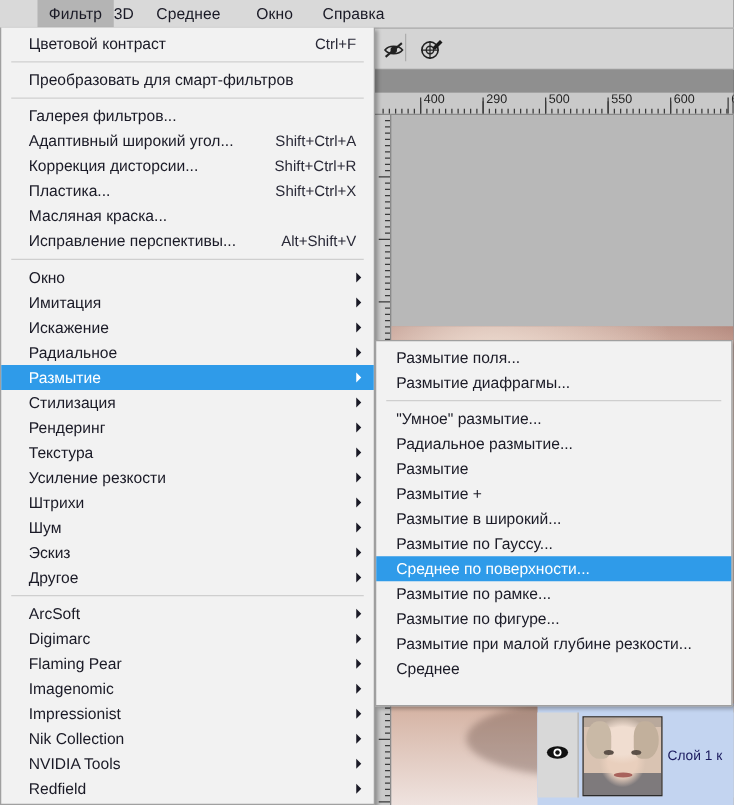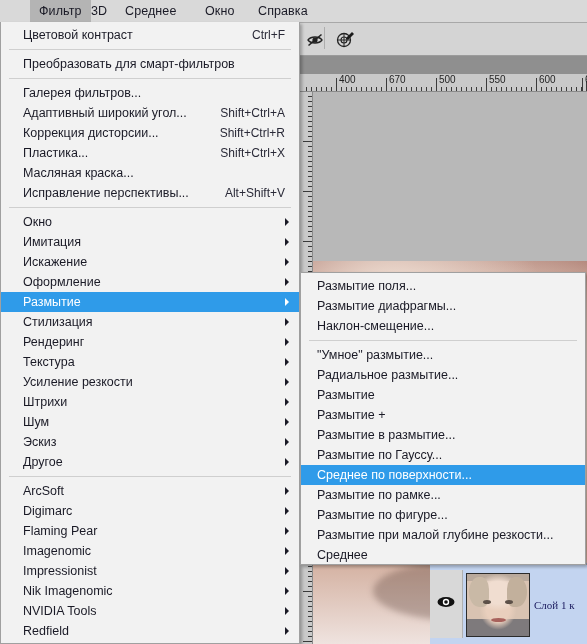--- a/index.html
+++ b/index.html
@@ -91,21 +91,21 @@
       radial-gradient(ellipse 38% 30% at 50% 30%, #f0ddd0 0 60%, rgba(240,221,208,0) 100%),
       radial-gradient(ellipse 30% 34% at 50% 56%, #e9cfbd 0 62%, rgba(233,207,189,0) 100%),
       linear-gradient(180deg,#b9a99c 0 12%, #d9c3b2 12% 72%, #7e7a7c 72% 100%);
   }
   #thumb .hairL{position:absolute;left:2px;top:3px;width:20px;height:30px;background:#c9b9a6;border-radius:50% 40% 30% 50%;}
   #thumb .hairR{position:absolute;right:2px;top:3px;width:20px;height:30px;background:#c2b09c;border-radius:40% 50% 50% 30%;}
   #thumb .eyeL,#thumb .eyeR{position:absolute;top:26px;width:8px;height:4px;background:#5c5048;border-radius:50%;}
   #thumb .eyeL{left:16px;} #thumb .eyeR{right:16px;}
   #thumb .mouth{position:absolute;left:24px;top:44px;width:15px;height:4px;background:#a8625c;border-radius:50%;}
   #layer-name{
-    position:absolute;left:104px;top:29px;font-size:11px;color:#1a1a5e;white-space:nowrap;font-family:Liberation Serif, serif;
+    position:absolute;left:104px;top:29px;font-size:11px;color:#1a1a5e;white-space:nowrap;
   }
   #panel-divider{position:absolute;left:0;top:0;width:157px;height:1px;background:#a6a6a6;}
 
   
   .menu{
     position:absolute;background:#f2f2f2;border:1px solid #a0a0a0;
     box-shadow:2px 2px 3px rgba(0,0,0,.28);
     padding:3px 0;box-sizing:border-box;
   }
   #filter-menu{left:0;top:22px;width:300px;height:622px;border-top:none;}
@@ -337,21 +337,21 @@
       <div class="rtick" style="left: 256px; height: 4px;"></div>
       <div class="rtick" style="left: 261px; height: 4px;"></div>
       <div class="rtick" style="left: 266px; height: 4px;"></div>
       <div class="rtick" style="left: 271px; height: 4px;"></div>
       <div class="rtick" style="left: 276px; height: 4px;"></div>
       <div class="rtick" style="left: 281px; height: 4px;"></div>
       <div class="rtick" style="left: 286px; height: 10px;"></div>
       <div class="rtick" style="left: 36px; height: 13px;"></div>
       <div class="rlabel" style="left: 39px;">400</div>
       <div class="rtick" style="left: 86px; height: 13px;"></div>
-      <div class="rlabel" style="left: 89px;">670</div>
+      <div class="rlabel" style="left: 89px;">290</div>
       <div class="rtick" style="left: 136px; height: 13px;"></div>
       <div class="rlabel" style="left: 139px;">500</div>
       <div class="rtick" style="left: 186px; height: 13px;"></div>
       <div class="rlabel" style="left: 189px;">550</div>
       <div class="rtick" style="left: 236px; height: 13px;"></div>
       <div class="rlabel" style="left: 239px;">600</div>
       <div class="rtick" style="left: 282px; height: 13px;"></div>
       <div class="rlabel" style="left: 285px;">65</div>
     </div>
 
@@ -396,50 +396,49 @@
     <div class="mi"><span>Галерея фильтров...</span></div>
     <div class="mi"><span>Адаптивный широкий угол...</span><span class="sc">Shift+Ctrl+A</span></div>
     <div class="mi"><span>Коррекция дисторсии...</span><span class="sc">Shift+Ctrl+R</span></div>
     <div class="mi"><span>Пластика...</span><span class="sc">Shift+Ctrl+X</span></div>
     <div class="mi"><span>Масляная краска...</span></div>
     <div class="mi"><span>Исправление перспективы...</span><span class="sc">Alt+Shift+V</span></div>
     <div class="sep"></div>
     <div class="mi"><span>Окно</span><span class="arw"></span></div>
     <div class="mi"><span>Имитация</span><span class="arw"></span></div>
     <div class="mi"><span>Искажение</span><span class="arw"></span></div>
-    <div class="mi"><span>Оформление</span><span class="arw"></span></div>
+    <div class="mi"><span>Радиальное</span><span class="arw"></span></div>
     <div class="mi hl"><span>Размытие</span><span class="arw"></span></div>
     <div class="mi"><span>Стилизация</span><span class="arw"></span></div>
     <div class="mi"><span>Рендеринг</span><span class="arw"></span></div>
     <div class="mi"><span>Текстура</span><span class="arw"></span></div>
     <div class="mi"><span>Усиление резкости</span><span class="arw"></span></div>
     <div class="mi"><span>Штрихи</span><span class="arw"></span></div>
     <div class="mi"><span>Шум</span><span class="arw"></span></div>
     <div class="mi"><span>Эскиз</span><span class="arw"></span></div>
     <div class="mi"><span>Другое</span><span class="arw"></span></div>
     <div class="sep"></div>
     <div class="mi"><span>ArcSoft</span><span class="arw"></span></div>
     <div class="mi"><span>Digimarc</span><span class="arw"></span></div>
     <div class="mi"><span>Flaming Pear</span><span class="arw"></span></div>
     <div class="mi"><span>Imagenomic</span><span class="arw"></span></div>
     <div class="mi"><span>Impressionist</span><span class="arw"></span></div>
-    <div class="mi"><span>Nik Imagenomic</span><span class="arw"></span></div>
+    <div class="mi"><span>Nik Collection</span><span class="arw"></span></div>
     <div class="mi"><span>NVIDIA Tools</span><span class="arw"></span></div>
     <div class="mi"><span>Redfield</span><span class="arw"></span></div>
   </div>
 
 <div class="menu" id="blur-menu">
     <div class="mi blur-mi"><span>Размытие поля...</span></div>
     <div class="mi blur-mi"><span>Размытие диафрагмы...</span></div>
-    <div class="mi blur-mi"><span>Наклон-смещение...</span></div>
     <div class="sep"></div>
     <div class="mi blur-mi"><span>"Умное" размытие...</span></div>
     <div class="mi blur-mi"><span>Радиальное размытие...</span></div>
     <div class="mi blur-mi"><span>Размытие</span></div>
     <div class="mi blur-mi"><span>Размытие +</span></div>
-    <div class="mi blur-mi"><span>Размытие в размытие...</span></div>
+    <div class="mi blur-mi"><span>Размытие в широкий...</span></div>
     <div class="mi blur-mi"><span>Размытие по Гауссу...</span></div>
     <div class="mi blur-mi hl"><span>Среднее по поверхности...</span></div>
     <div class="mi blur-mi"><span>Размытие по рамке...</span></div>
     <div class="mi blur-mi"><span>Размытие по фигуре...</span></div>
     <div class="mi blur-mi"><span>Размытие при малой глубине резкости...</span></div>
     <div class="mi blur-mi"><span>Среднее</span></div>
   </div>
 
 </body></html>

